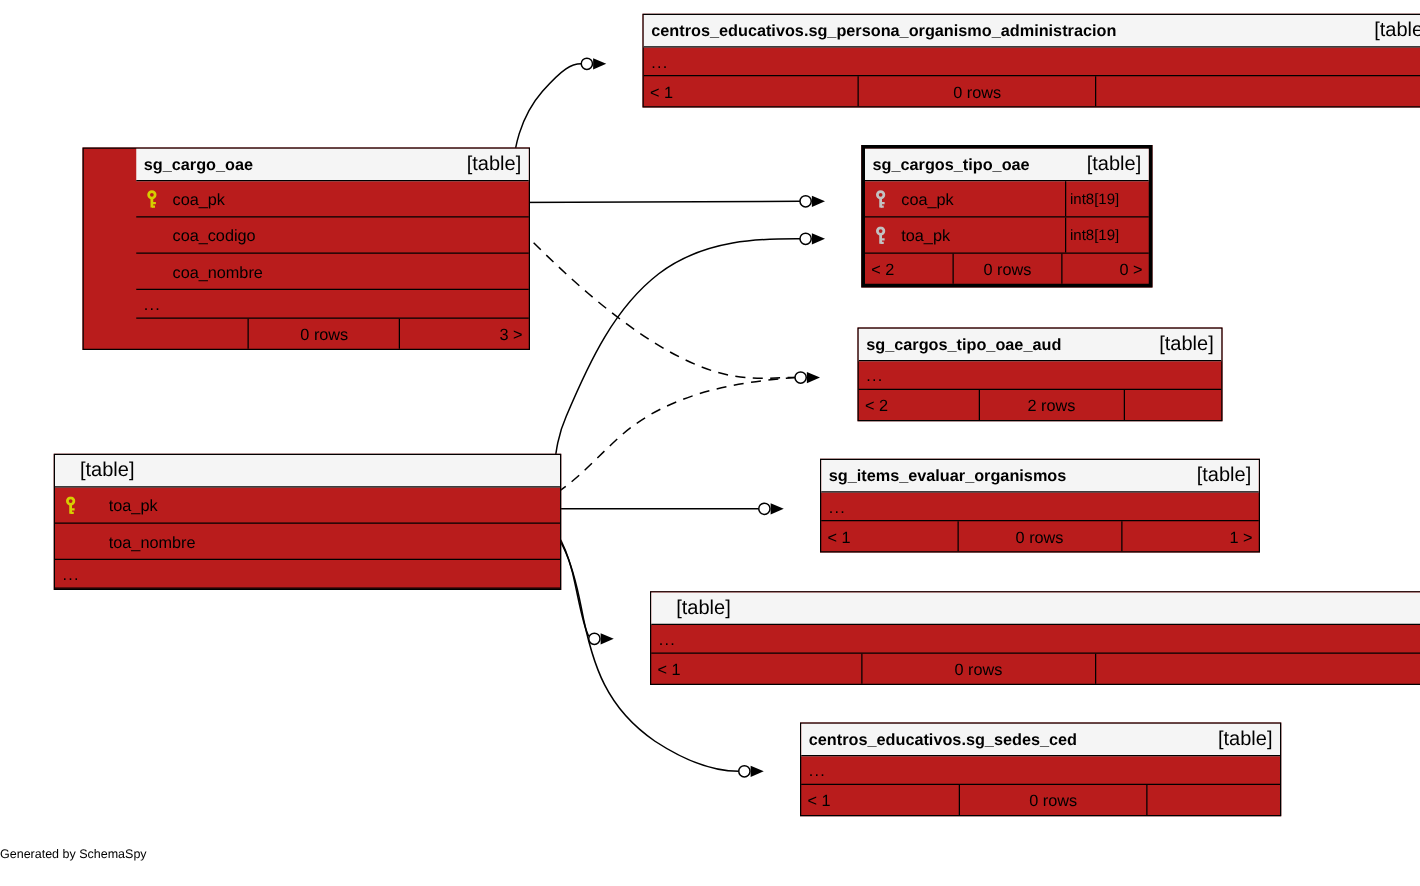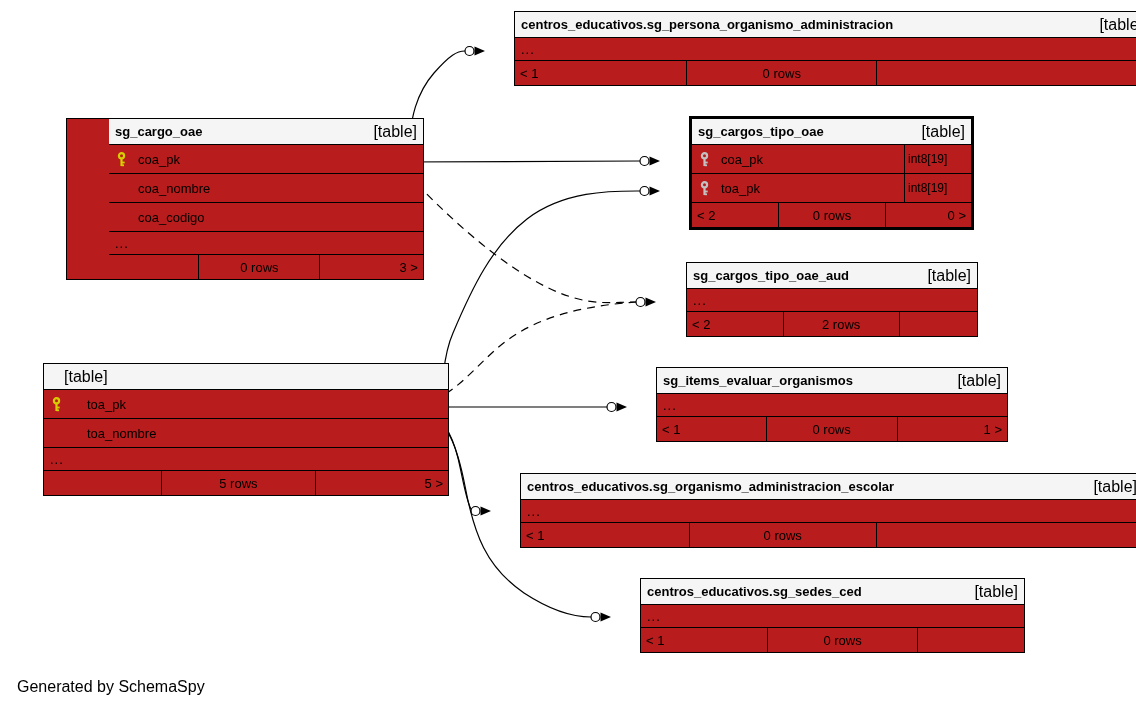--- a/index.html
+++ b/index.html
@@ -38,21 +38,21 @@
   }
   .dots{
     height:23px;display:flex;align-items:flex-end;
     border-bottom:1px solid var(--border,#000);box-sizing:border-box;
     padding:0 0 3px 6px;letter-spacing:1px;
   }
   .frow{height:24px;display:flex;box-sizing:border-box;}
   .fcell{display:flex;align-items:center;padding:0 5px;box-sizing:border-box;white-space:nowrap;}
   .fcell.mid{justify-content:center;border-left:1px solid var(--border,#000);}
   .fcell.rgt{justify-content:flex-end;border-left:1px solid var(--border,#000);}
-  #gennote{position:absolute;left:17px;top:678px;font-size:16px;z-index:1;}
+  #gennote{position:absolute;left:0;top:678px;font-size:10px;z-index:1;}
   path.rel{fill:none;stroke:#000;stroke-width:1.2px;}
   path.rel.dashed{stroke-dasharray:8,6;}
   .endcap circle{fill:#fff;stroke:#000;stroke-width:1.2px;}
   .endcap polygon{fill:#000;stroke:none;}
 </style>
 </head>
 <body>
 
 <div id="canvas">
 
@@ -126,34 +126,34 @@
         <svg width="11" height="15" viewBox="0 0 11 15">
             <circle cx="5.5" cy="3.8" r="2.6" fill="none" stroke="currentColor" stroke-width="2.2"></circle>
             <line x1="5.5" y1="6.4" x2="5.5" y2="14" stroke="currentColor" stroke-width="2.2"></line>
             <line x1="5.5" y1="10.5" x2="8.7" y2="10.5" stroke="currentColor" stroke-width="1.8"></line>
             <line x1="5.5" y1="13.3" x2="8" y2="13.3" stroke="currentColor" stroke-width="1.8"></line>
           </svg>
       </span>
       <span>coa_pk</span>
     </div>
     <div class="crow noicon">
+      <span>coa_codigo</span>
+    </div>
+    <div class="crow noicon">
       <span>coa_nombre</span>
-    </div>
-    <div class="crow noicon">
-      <span>coa_codigo</span>
     </div>
     <div class="dots">...</div>
     <div class="frow">
       <span class="fcell" style="width:28.5%"></span>
       <span class="fcell mid" style="width:38.5%">0 rows</span>
       <span class="fcell rgt" style="width:33%">3 &gt;</span>
     </div>
   </div>
 
-  <div class="tbl em" style="left:661px;top:116px;width:285px;">
+  <div class="tbl em" style="left:661px;top:116px;width:233px;">
     <div class="hdr">
       <span class="tname">sg_cargos_tipo_oae</span>
       <span class="ttag">[table]</span>
     </div>
     <div class="crow">
       <span class="keyicon key-pf">
         <svg width="11" height="15" viewBox="0 0 11 15">
             <circle cx="5.5" cy="3.8" r="2.6" fill="none" stroke="currentColor" stroke-width="2.2"></circle>
             <line x1="5.5" y1="6.4" x2="5.5" y2="14" stroke="currentColor" stroke-width="2.2"></line>
             <line x1="5.5" y1="10.5" x2="8.7" y2="10.5" stroke="currentColor" stroke-width="1.8"></line>
@@ -207,43 +207,37 @@
             <line x1="5.5" y1="10.5" x2="8.7" y2="10.5" stroke="currentColor" stroke-width="1.8"></line>
             <line x1="5.5" y1="13.3" x2="8" y2="13.3" stroke="currentColor" stroke-width="1.8"></line>
           </svg>
       </span>
       <span style="margin-left:14px">toa_pk</span>
     </div>
     <div class="crow noicon" style="padding-left:43px">
       <span>toa_nombre</span>
     </div>
     <div class="dots">...</div>
-    <div class="frow">
-      <span class="fcell" style="width:29%"></span>
-      <span class="fcell mid" style="width:38%">5 rows</span>
-      <span class="fcell rgt" style="width:33%">5 &gt;</span>
-    </div>
   </div>
 
   <div class="tbl" style="left:628px;top:367px;width:352px;">
     <div class="hdr">
       <span class="tname">sg_items_evaluar_organismos</span>
       <span class="ttag">[table]</span>
     </div>
     <div class="dots">...</div>
     <div class="frow">
       <span class="fcell" style="width:31%">&lt; 1</span>
       <span class="fcell mid" style="width:37.5%">0 rows</span>
       <span class="fcell rgt" style="width:31.5%">1 &gt;</span>
     </div>
   </div>
 
   <div class="tbl" style="left:492px;top:473px;width:624px;">
     <div class="hdr">
-      <span class="tname">centros_educativos.sg_organismo_administracion_escolar</span>
       <span class="ttag">[table]</span>
     </div>
     <div class="dots">...</div>
     <div class="frow">
       <span class="fcell" style="width:27%">&lt; 1</span>
       <span class="fcell mid" style="width:30%">0 rows</span>
       <span class="fcell rgt" style="width:43%"></span>
     </div>
   </div>
 

